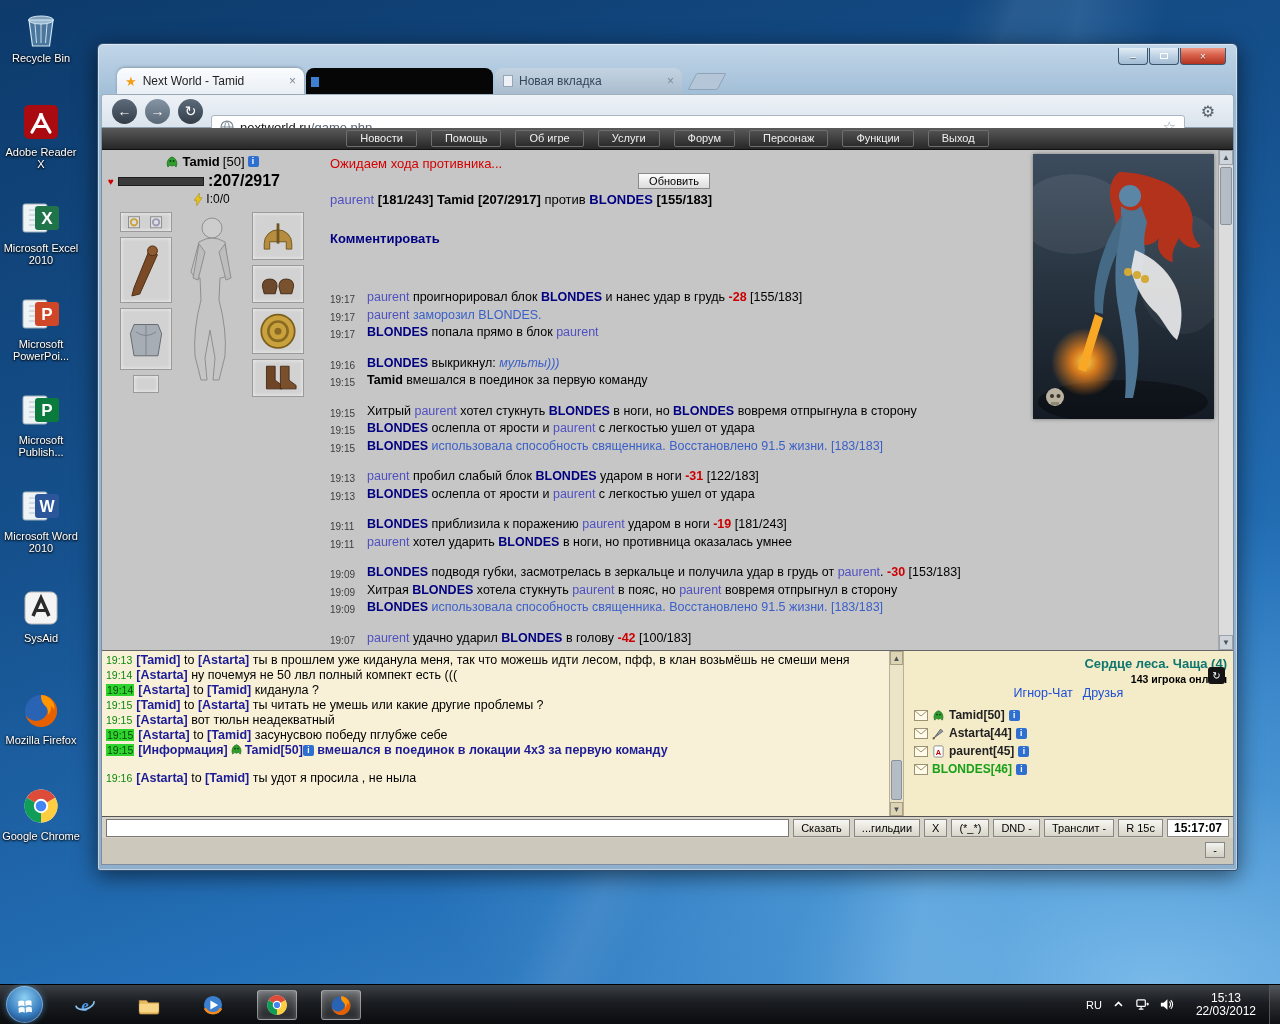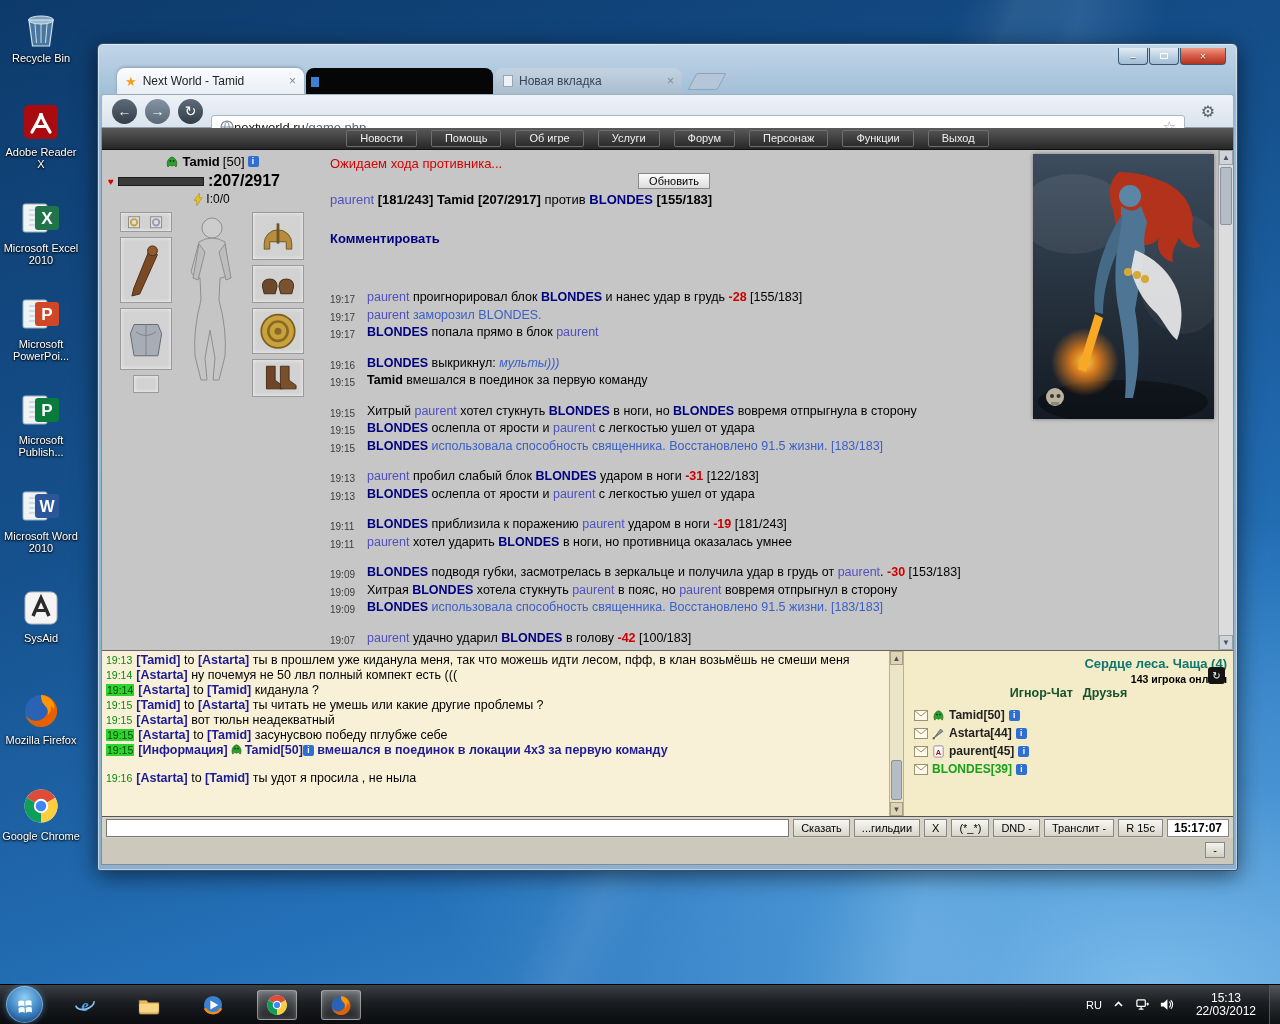--- a/index.html
+++ b/index.html
@@ -44,21 +44,21 @@
 .tab-close{color:#7b8awidth:12px;color:#7b8a98;font-size:12px;}
 .favicon.star{color:#f29d12;font-size:13px;}
 .favicon.doc{width:10px;height:12px;background:#eef2f6;border:1px solid #97a6b4;}
 .newtab-btn{width:30px;height:17px;background:#b4c6d7;transform:skewX(-28deg);border-radius:2px;margin:0 0 4px 8px;border:1px solid #8ea3b6;}
 
 .toolbar{height:34px;display:flex;align-items:center;gap:8px;padding:0 10px;
   background:linear-gradient(#edf2f7,#dae3ec);border:1px solid #9fb0c0;border-bottom:1px solid #8c9dad;border-radius:3px 3px 0 0;}
 .tool-btn{width:25px;height:25px;border-radius:50%;background:linear-gradient(#5d6b7a,#323d48);
   color:#fff;font-size:14px;display:flex;align-items:center;justify-content:center;flex:0 0 auto;}
 .tool-btn.fwd{background:linear-gradient(#8494a4,#5a6876);}
-.omnibox{flex:1;height:24px;background:#fff;border:1px solid #aab6c2;border-radius:3px;display:flex;align-items:center;padding:0 8px;font-size:13px;margin-top:32px;}
+.omnibox{flex:1;height:24px;background:#fff;border:1px solid #aab6c2;border-radius:3px;display:flex;align-items:center;gap:6px;padding:0 8px;font-size:13px;margin-top:32px;}
 .globe svg{width:14px;height:14px;display:block;}
 .url{color:#1a1a1a;}
 .url .path{color:#5a6470;}
 .omni-star{margin-left:auto;color:#98a4b0;font-size:15px;}
 .wrench{width:30px;height:24px;display:flex;align-items:center;justify-content:center;color:#56606a;font-size:16px;border-radius:3px;}
 
 .viewport{height:737px;background:#c6c6c6;display:flex;flex-direction:column;border:1px solid #7e8ea0;border-top:none;overflow:hidden;}
 .game-nav{height:22px;flex:0 0 22px;background:linear-gradient(#5a5a5a,#262626);display:flex;justify-content:center;align-items:center;gap:14px;border-bottom:1px solid #111;}
 .nav-btn{background:linear-gradient(#505050,#2b2b2b);border:1px solid #6e6e6e;border-radius:2px;color:#f0f0f0;font-size:11px;line-height:11px;padding:2px 13px;font-family:inherit;}
 .main-row{display:flex;height:500px;flex:0 0 500px;}
@@ -119,21 +119,21 @@
 .chat-gap{height:13px;}
 .inline-pet{display:inline-block;vertical-align:-2px;margin:0 2px;}
 .inline-pet svg{width:13px;height:13px;display:block;}
 .cscroll{width:14px;flex:0 0 14px;background:#ece4c6;border-left:1px solid #b8b09a;display:flex;flex-direction:column;}
 .cscroll .scroll-arrow{height:14px;background:#ddd4b4;border-color:#a89f84;}
 
 .panel{width:330px;flex:0 0 330px;background:#f4ecc9;border-left:1px solid #b8b09a;padding:5px 6px;position:relative;font-size:12px;}
 .p-corner{position:absolute;top:16px;right:8px;width:17px;height:17px;background:#141414;border-radius:3px;color:#fff;font-size:10px;display:flex;align-items:center;justify-content:center;}
 .p-loc{text-align:right;color:#0f766e;font-weight:bold;font-size:13px;}
 .p-online{text-align:right;font-size:10.5px;margin:2px 0 1px;font-weight:bold;}
-.p-links{text-align:center;font-weight:bold;color:#14532d;font-size:12.5px;margin-bottom:8px;}
+.p-links{text-align:center;font-weight:normal;color:#1d4ed8;font-size:12.5px;margin-bottom:8px;}
 .p-links span{margin:0 5px;cursor:pointer;}
 .player-row{display:flex;align-items:center;gap:4px;margin:4px 0 4px 4px;}
 .mail-ic svg{width:14px;height:11px;display:block;}
 .pl-glyph svg{width:13px;height:13px;display:block;}
 .player-name{font-weight:bold;color:#222;}
 .player-name.green{color:#18a018;}
 
 .input-row{height:22px;flex:0 0 22px;display:flex;gap:4px;padding:2px 4px;background:#d6d2c6;border-top:1px solid #555;align-items:center;}
 .chat-input{flex:1;height:18px;border:1px solid #777;background:#fff;font-size:12px;padding:0 4px;font-family:inherit;}
 .cbtns{display:flex;gap:4px;}
@@ -605,21 +605,21 @@
                 <span class="player-name">paurent[45]</span>
                 <span class="info-badge">i</span>
               </div>
               <div class="player-row">
                 <span class="mail-ic">
                   <svg viewBox="0 0 14 11">
                     <rect x=".5" y=".5" width="13" height="10" fill="#fffbe8" stroke="#9a9272"></rect>
                     <path d="M.5 .5 L7 6 L13.5 .5" fill="none" stroke="#9a9272"></path>
                   </svg>
                 </span>
-                <span class="player-name green">BLONDES[39]</span>
+                <span class="player-name green">BLONDES[46]</span>
                 <span class="info-badge">i</span>
               </div>
             </div>
         </div>
       </div>
 
       <div class="input-row">
         <input class="chat-input" style="">
         <div class="cbtns">
             <button class="cbtn">Сказать</button>

